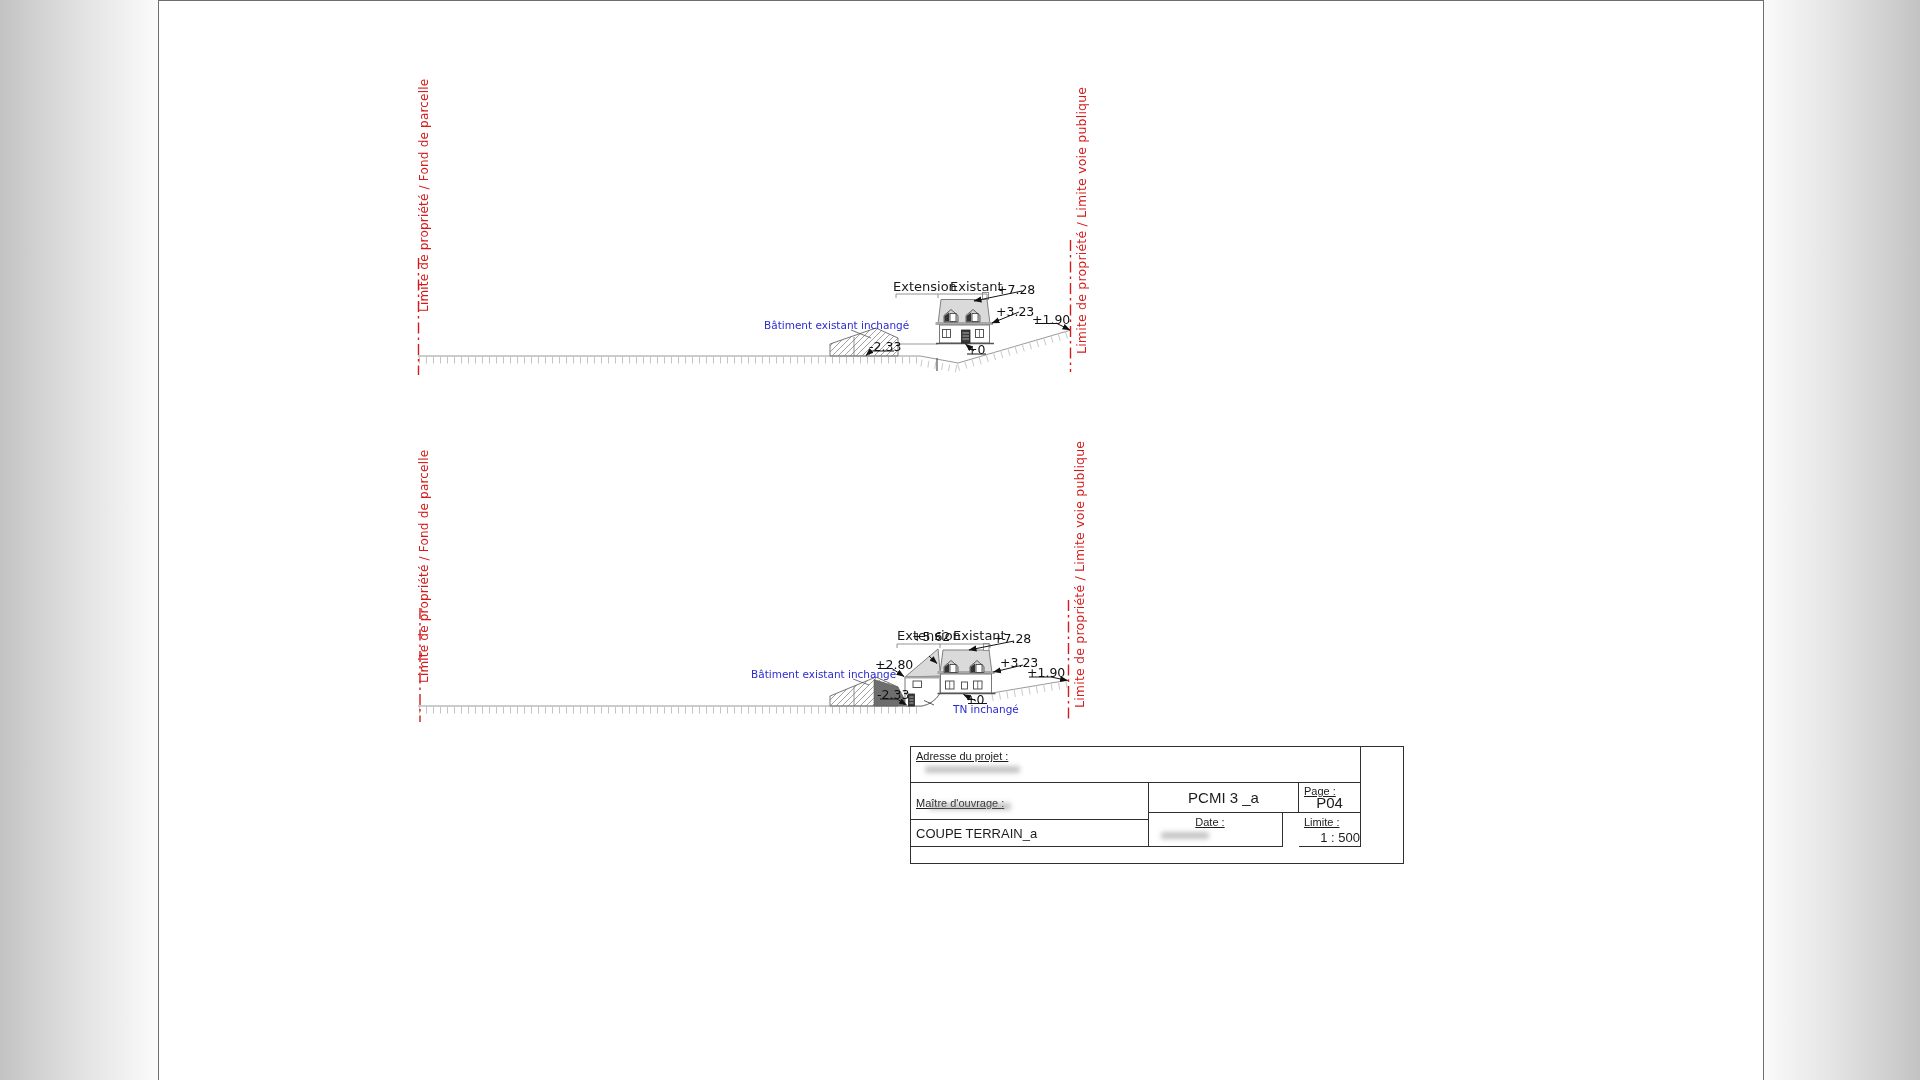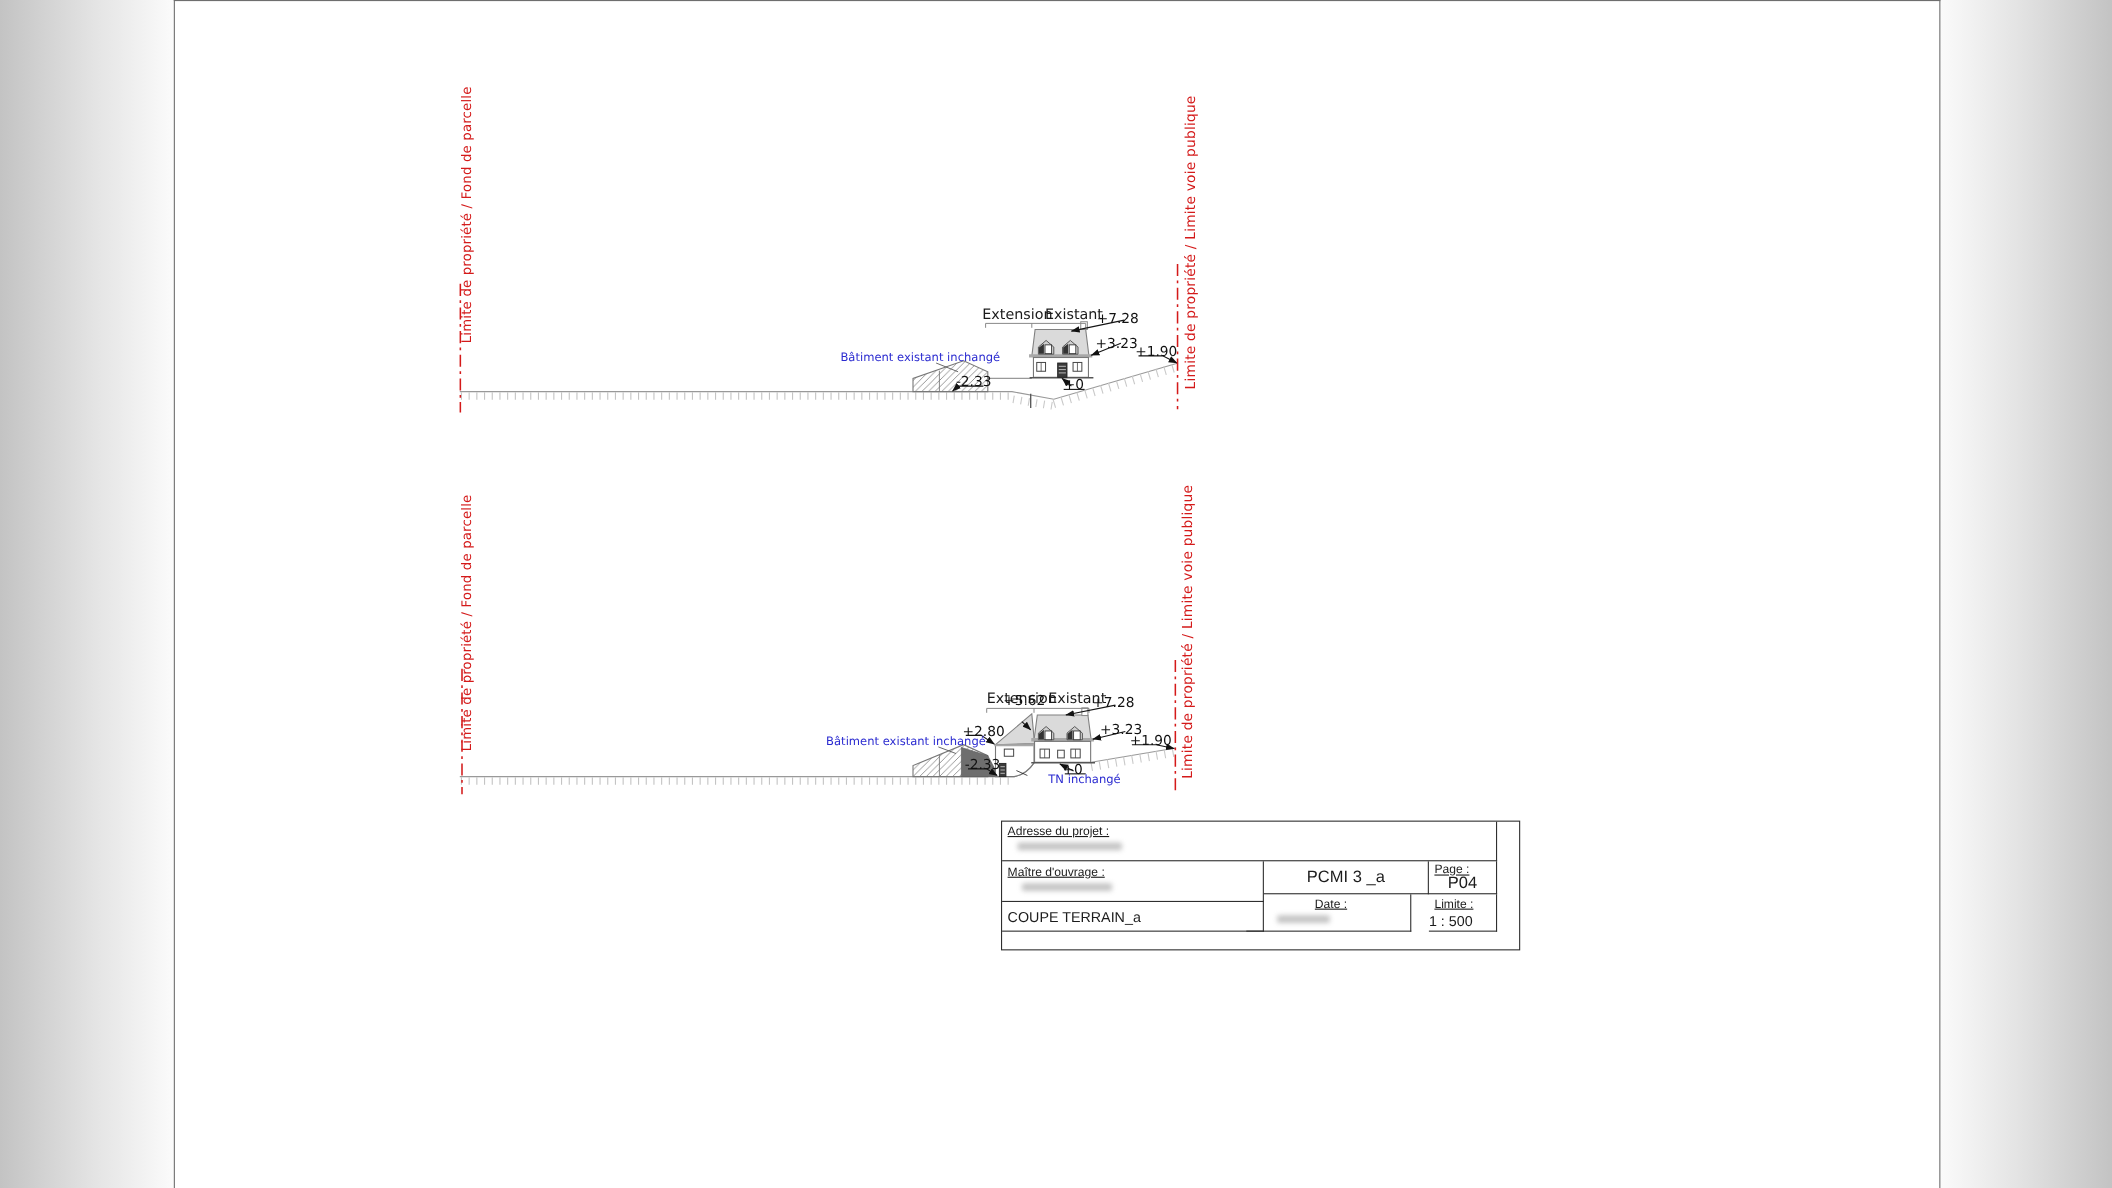--- a/index.html
+++ b/index.html
@@ -12,21 +12,21 @@
          border-left:1.5px solid #6e6e6e;border-right:1.5px solid #6e6e6e;border-top:1.5px solid #6e6e6e;}
   svg.overlay{position:absolute;left:0;top:0;width:1920px;height:1080px;}
   .lbl{position:absolute;white-space:nowrap;}
   .dim{font-size:12.5px;color:#111;}
   .zone{font-size:13px;color:#1a1a1a;}
   .bnote{font-size:10.5px;color:#2b2bd0;}
   .rtext{font-size:12.5px;color:#d41a1a;transform:rotate(-90deg);transform-origin:0 0;letter-spacing:.2px;}
   .rtext-sm{font-size:12px;}
   
   #titleblock{position:absolute;left:910px;top:746px;width:470px;height:116px;
-              border:1.5px solid #2f2f2f;font-family:"Liberation Sans",sans-serif;color:#1c1c1c;}
+              border:1.5px solid #2f2f2f;font-family:"Liberation Sans",sans-serif;color:#1c1c1c;padding-left:22px;}
   .cell{position:absolute;box-sizing:border-box;border-right:1px solid #2f2f2f;border-bottom:1px solid #2f2f2f;}
   .tb-label{font-size:11px;text-decoration:underline;display:block;}
   .smudge{position:absolute;background:#8a8a8a;filter:blur(2.5px);opacity:.5;border-radius:2px;height:7px;}
   .tb-big{font-size:15px;}
   .tb-mid{font-size:13px;}
 </style>
 </head>
 <body>
 
 <div id="stage">
@@ -182,35 +182,35 @@
   <div class="lbl dim" style="left:966px;top:692px;">+0</div>
   <div class="lbl bnote" style="left:751px;top:668px;">Bâtiment existant inchangé</div>
   <div class="lbl bnote" style="left:921px;top:703px;margin-left:32px;">TN inchangé</div>
 
   <div id="titleblock">
     <div class="cell" style="left:0;top:0;width:450px;height:36px;">
       <span class="tb-label" style="margin:3px 0 0 5px;">Adresse du projet :</span>
       <span class="smudge" style="left:14px;top:19px;width:95px;"></span>
     </div>
     <div class="cell" style="left:0;top:36px;width:238px;height:37px;">
-      <span class="tb-label" style="margin:4px 0 0 5px;">Maître d'ouvrage :</span>
+      <span class="tb-label" style="margin:14px 0 0 5px;">Maître d'ouvrage :</span>
       <span class="smudge" style="left:18px;top:20px;width:82px;"></span>
     </div>
     <div class="cell" style="left:0;top:73px;width:238px;height:27px;display:flex;align-items:center;">
       <span class="tb-mid" style="margin-left:5px;">COUPE TERRAIN_a</span>
     </div>
     <div class="cell" style="left:238px;top:36px;width:150px;height:30px;display:flex;align-items:center;justify-content:center;">
       <span class="tb-big">PCMI 3 _a</span>
     </div>
     <div class="cell" style="left:388px;top:36px;width:62px;height:30px;">
       <span class="tb-label" style="margin:2px 0 0 5px;">Page :</span>
       <span class="tb-big" style="display:block;text-align:center;margin-top:-3px;">P04</span>
     </div>
     <div class="cell" style="left:222px;top:66px;width:150px;height:34px;text-align:center;">
       <span class="tb-label" style="margin:3px 0 0 5px;">Date :</span>
       <span class="smudge" style="left:28px;top:19px;width:48px;"></span>
     </div>
     <div class="cell" style="left:388px;top:66px;width:62px;height:34px;">
       <span class="tb-label" style="margin:3px 0 0 5px;">Limite :</span>
-      <span class="tb-mid" style="display:block;text-align:left;margin-top:2px;">1 : 500</span>
+      <span class="tb-mid" style="display:block;text-align:right;margin-top:2px;">1 : 500</span>
     </div>
   </div>
 </div>
 
 </body></html>

